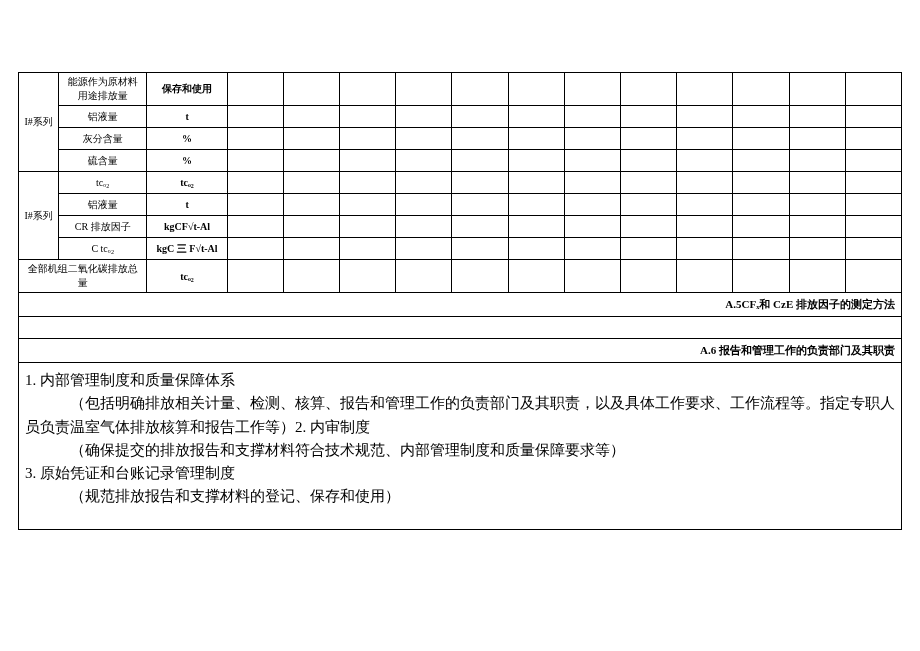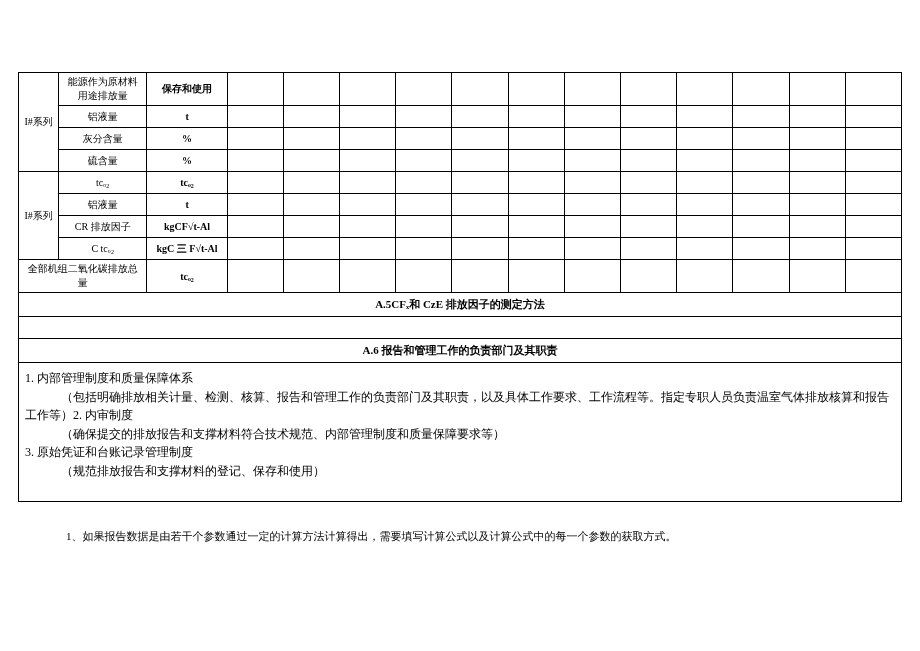--- a/index.html
+++ b/index.html
@@ -32,33 +32,33 @@
     table.grid td.label {
       font-size: 10px;
       font-family: Liberation Serif, serif;
     }
     table.grid td.unit {
       font-weight: bold;
       font-size: 10px;
       white-space: nowrap;
     }
     table.grid td.section-title {
-      text-align: center;
+      text-align: right;
       font-weight: bold;
       font-size: 11px;
       padding: 4px 6px;
       margin-top: 48px;
     }
     table.grid td.empty-row {
       height: 22px;
     }
     table.grid td.body-text {
       text-align: left;
       font-weight: normal;
-      font-size: 12px;
+      font-size: 15px;
       line-height: 1.55;
       padding: 6px 6px 20px 6px;
     }
     .notes {
       margin: 24px 0 0 48px;
       font-size: 11px;
       line-height: 1.9;
     }
     .notes div { white-space: normal; }
   </style>
@@ -250,14 +250,13 @@
       <div style="text-indent:3em">（包括明确排放相关计量、检测、核算、报告和管理工作的负责部门及其职责，以及具体工作要求、工作流程等。指定专职人员负责温室气体排放核算和报告工作等）2. 内审制度</div>
       <div style="text-indent:3em">（确保提交的排放报告和支撑材料符合技术规范、内部管理制度和质量保障要求等）</div>
       <div>3. 原始凭证和台账记录管理制度</div>
       <div style="text-indent:3em">（规范排放报告和支撑材料的登记、保存和使用）</div>
     </td>
   </tr>
 </tbody>
   </table>
 
 <div class="notes">
-  <div>1、如果报告数据是由若干个参数通过一定的计算方法计算得出，需要填写计算公式以及计算公式中的每一个参数的获取方式。</div>
 </div>
 
 </body></html>

